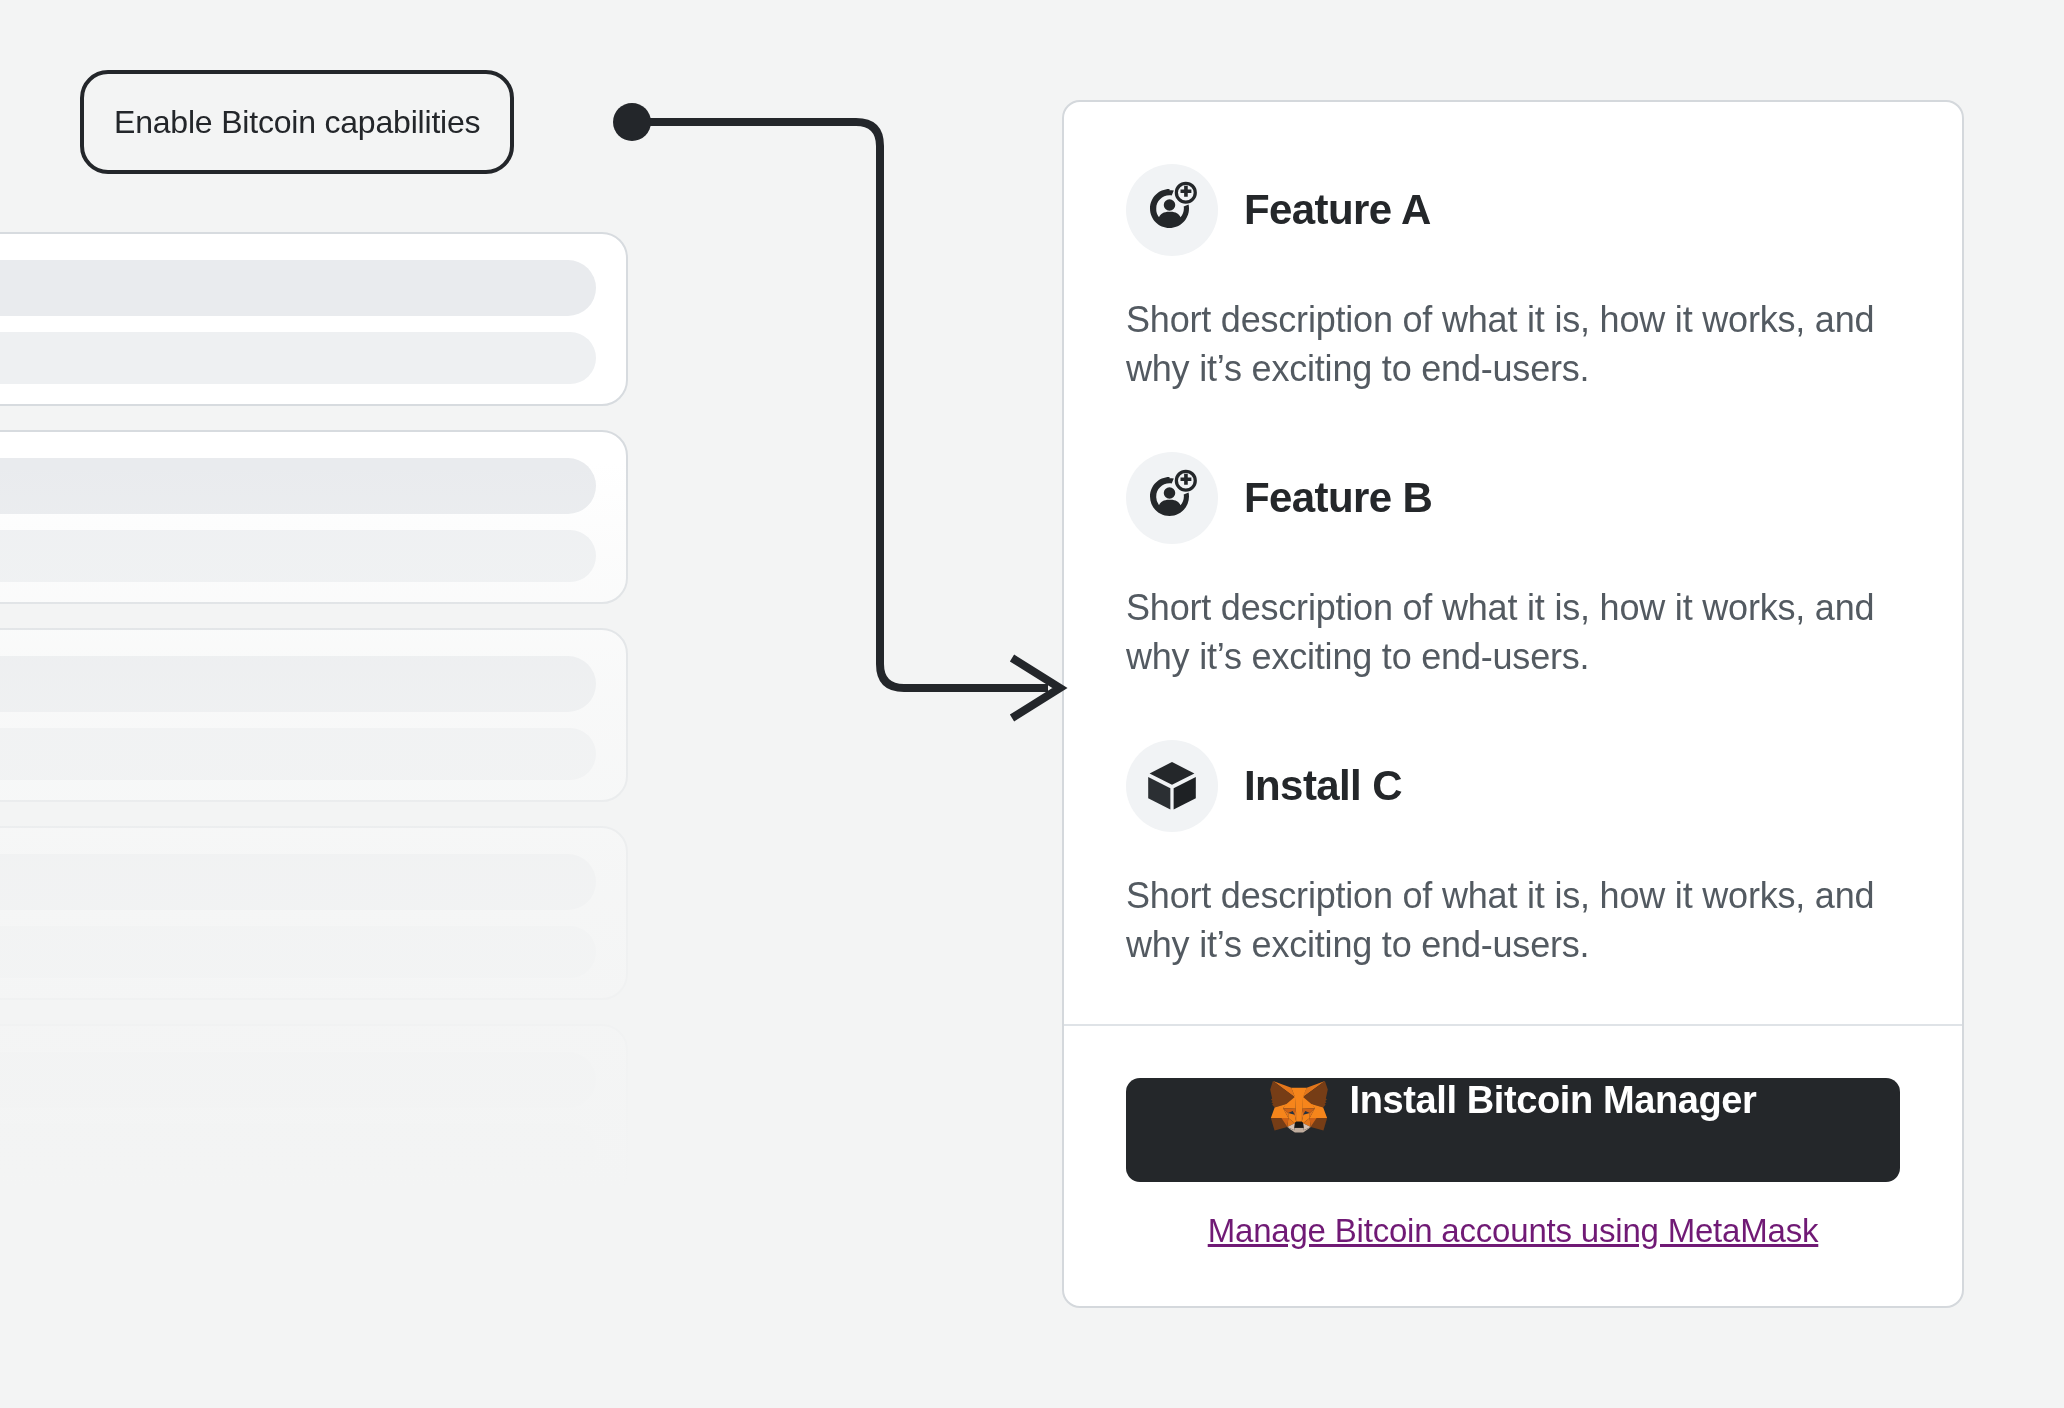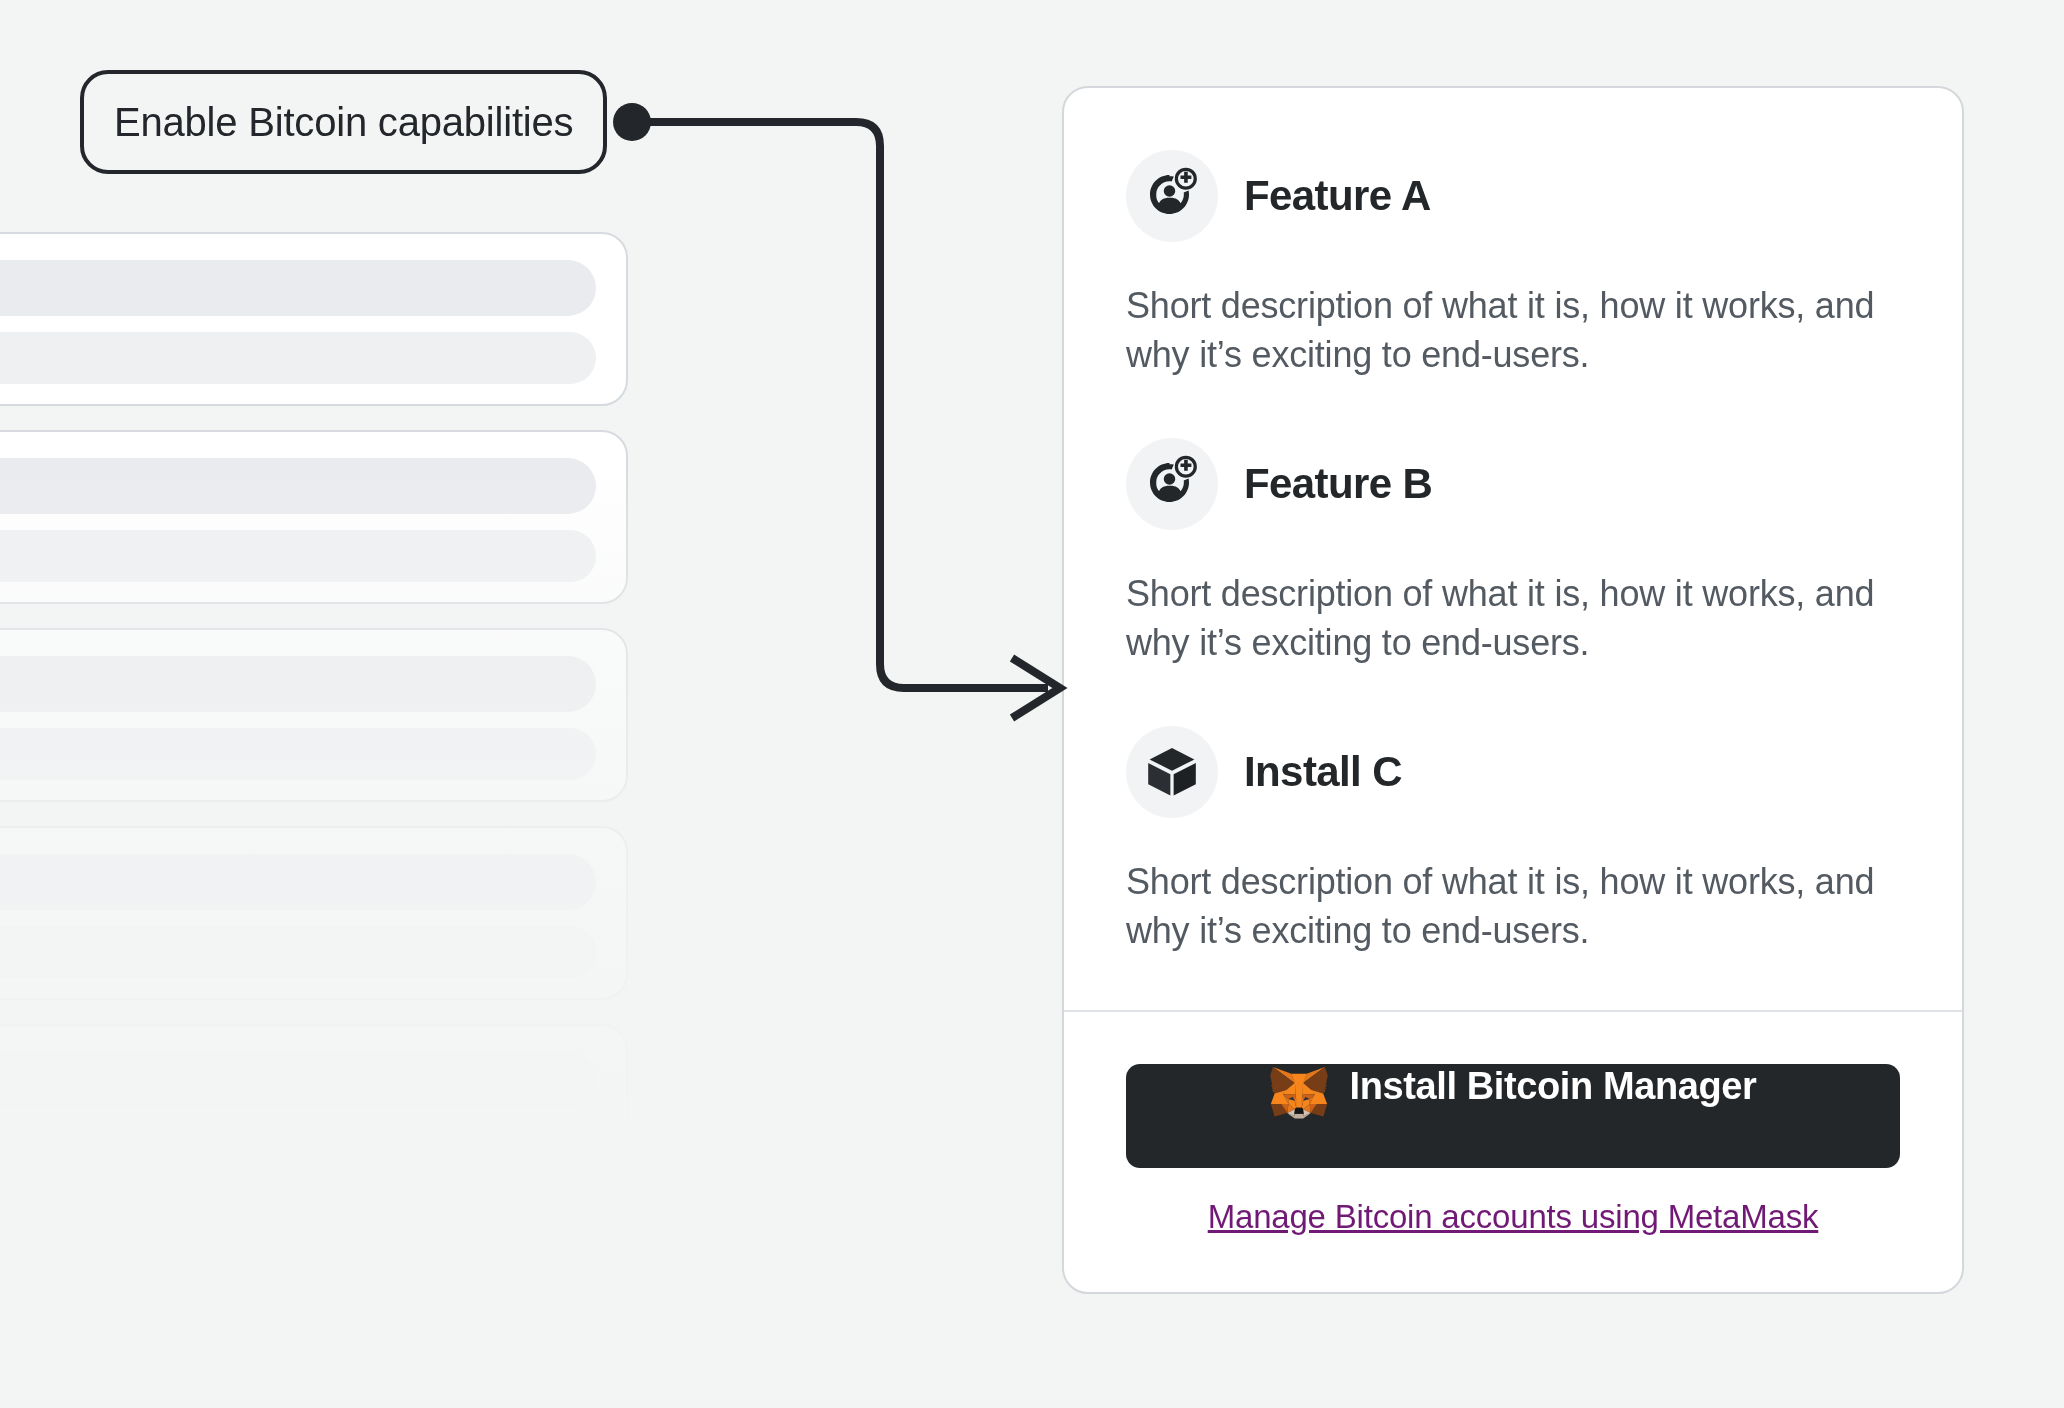--- a/index.html
+++ b/index.html
@@ -74,21 +74,21 @@
     height: 104px;
     padding: 0 30px;
     display: flex;
     align-items: center;
     border: 4px solid #23262a;
     border-radius: 28px;
     background: #f3f4f4;
     z-index: 6;
   }
   #annotation-pill .pill-label {
-    font-size: 40px;
+    font-size: 32px;
     font-weight: 400;
     color: #23262a;
     letter-spacing: -0.2px;
     white-space: nowrap;
   }
 
   
   #connector {
     position: absolute;
     left: 0;
@@ -96,26 +96,26 @@
     width: 2064px;
     height: 1408px;
     z-index: 5;
     pointer-events: none;
   }
 
   
   #feature-card {
     position: absolute;
     left: 1062px;
-    top: 86px;
+    top: 100px;
     width: 902px;
     box-sizing: border-box;
     background: #ffffff;
     border: 2px solid #d4d8dc;
-    border-radius: 26px;
+    border-radius: 18px;
     z-index: 4;
     overflow: hidden;
   }
   #features-section {
     padding: 62px 62px 54px 62px;
   }
   .feature-block + .feature-block {
     margin-top: 58px;
   }
   .feature-head {

